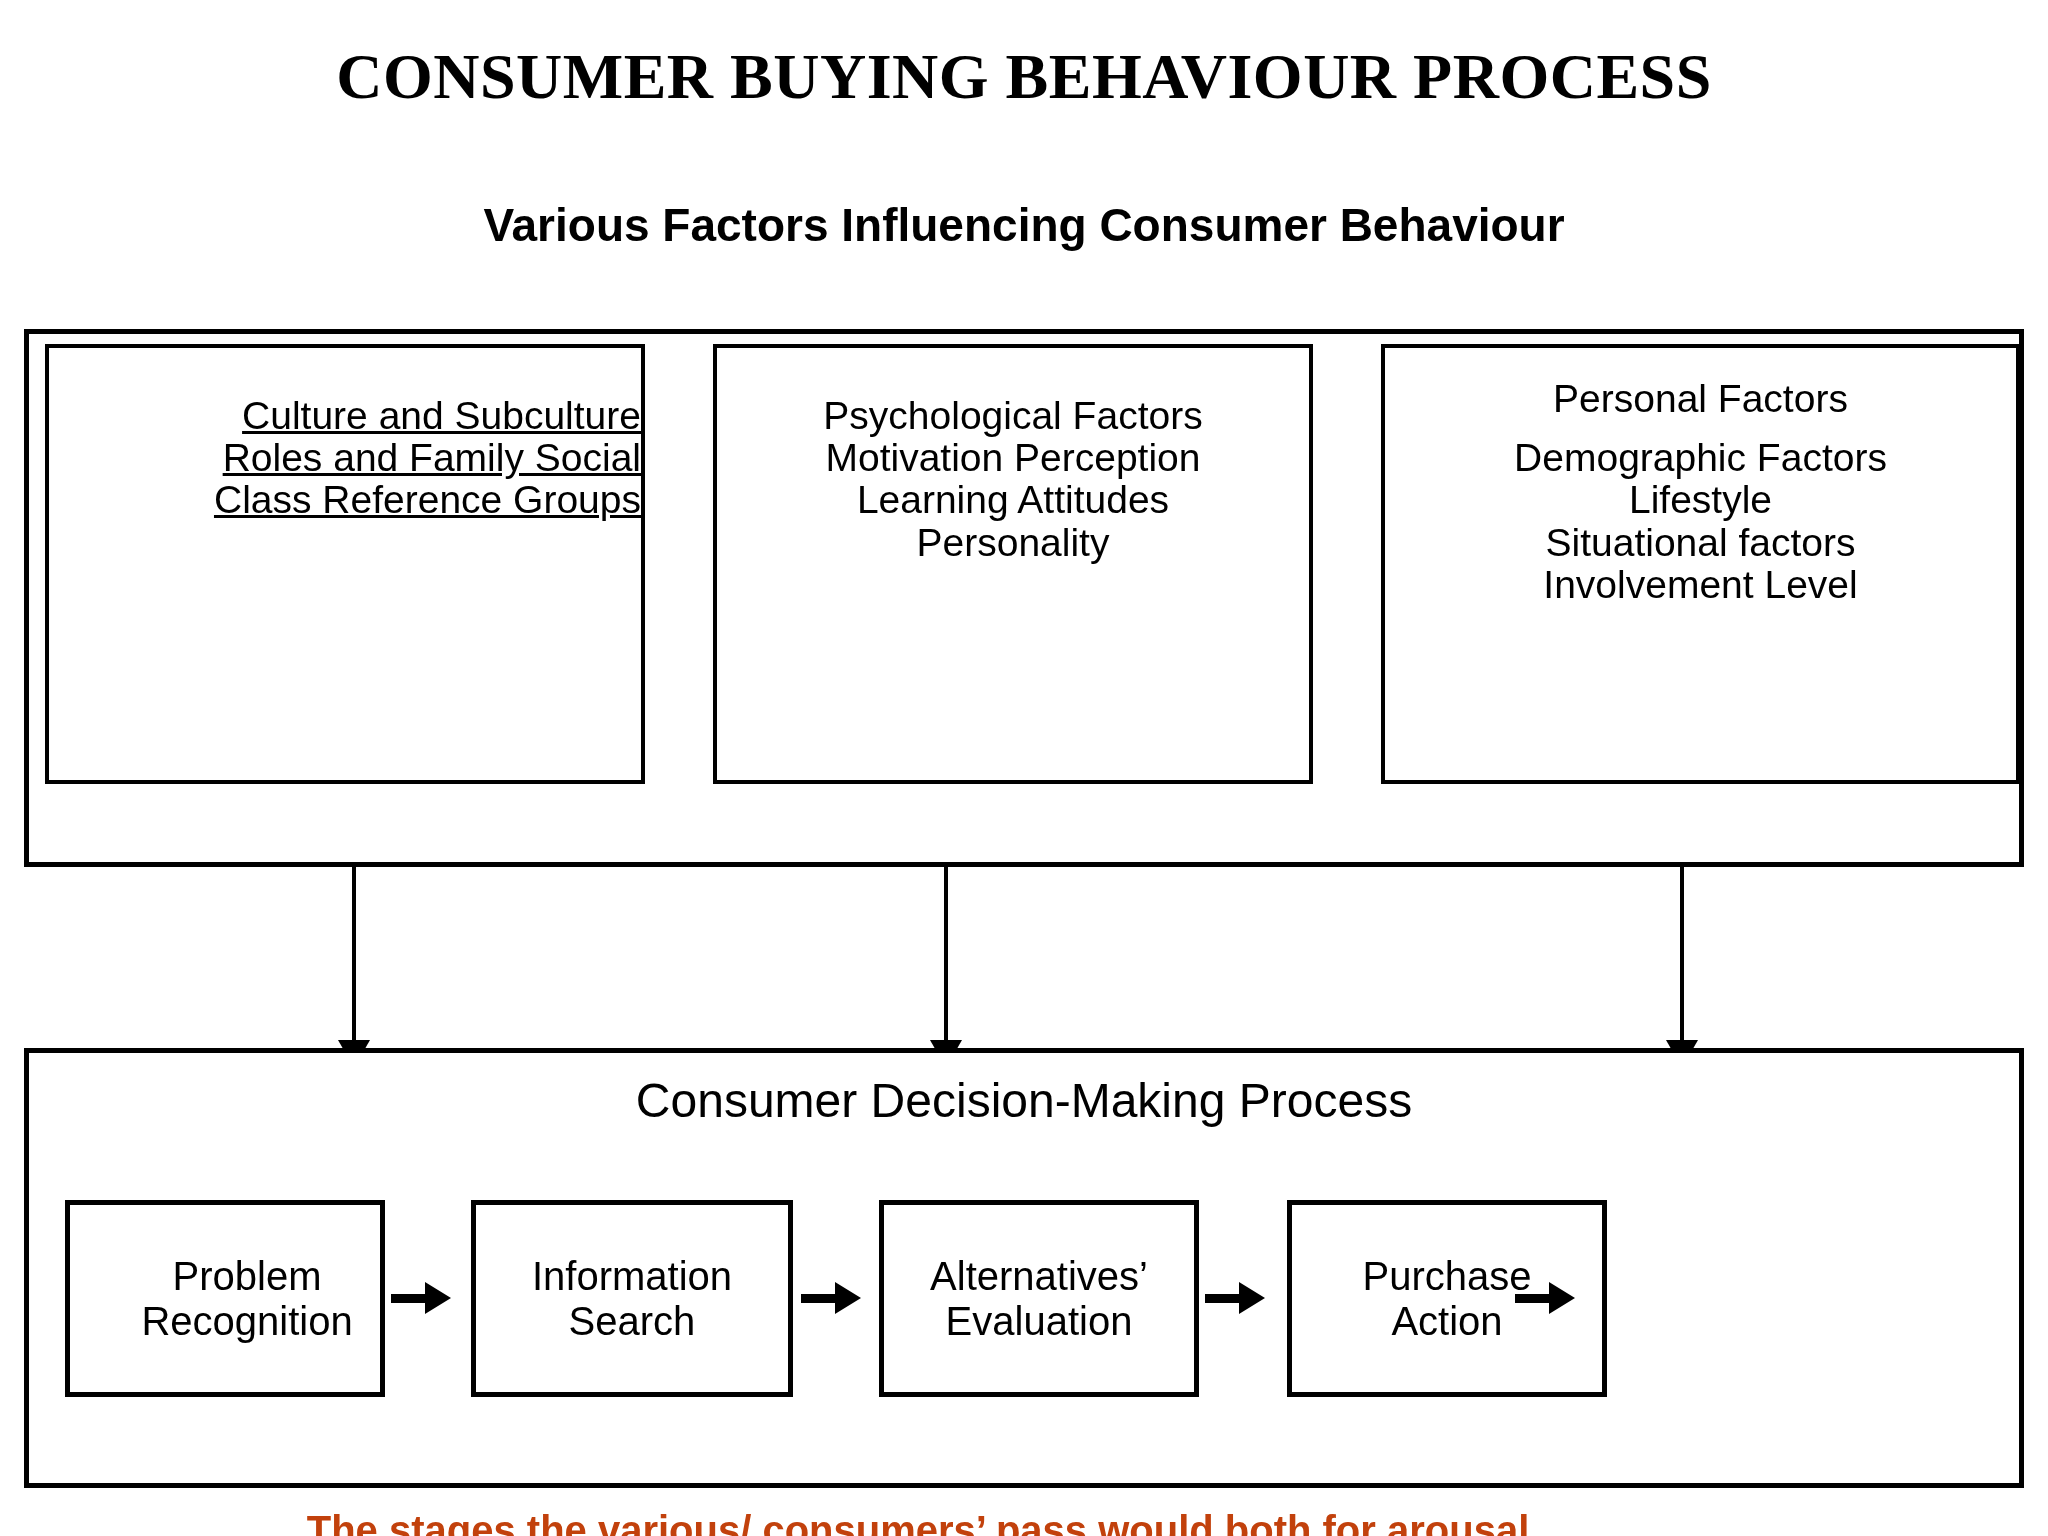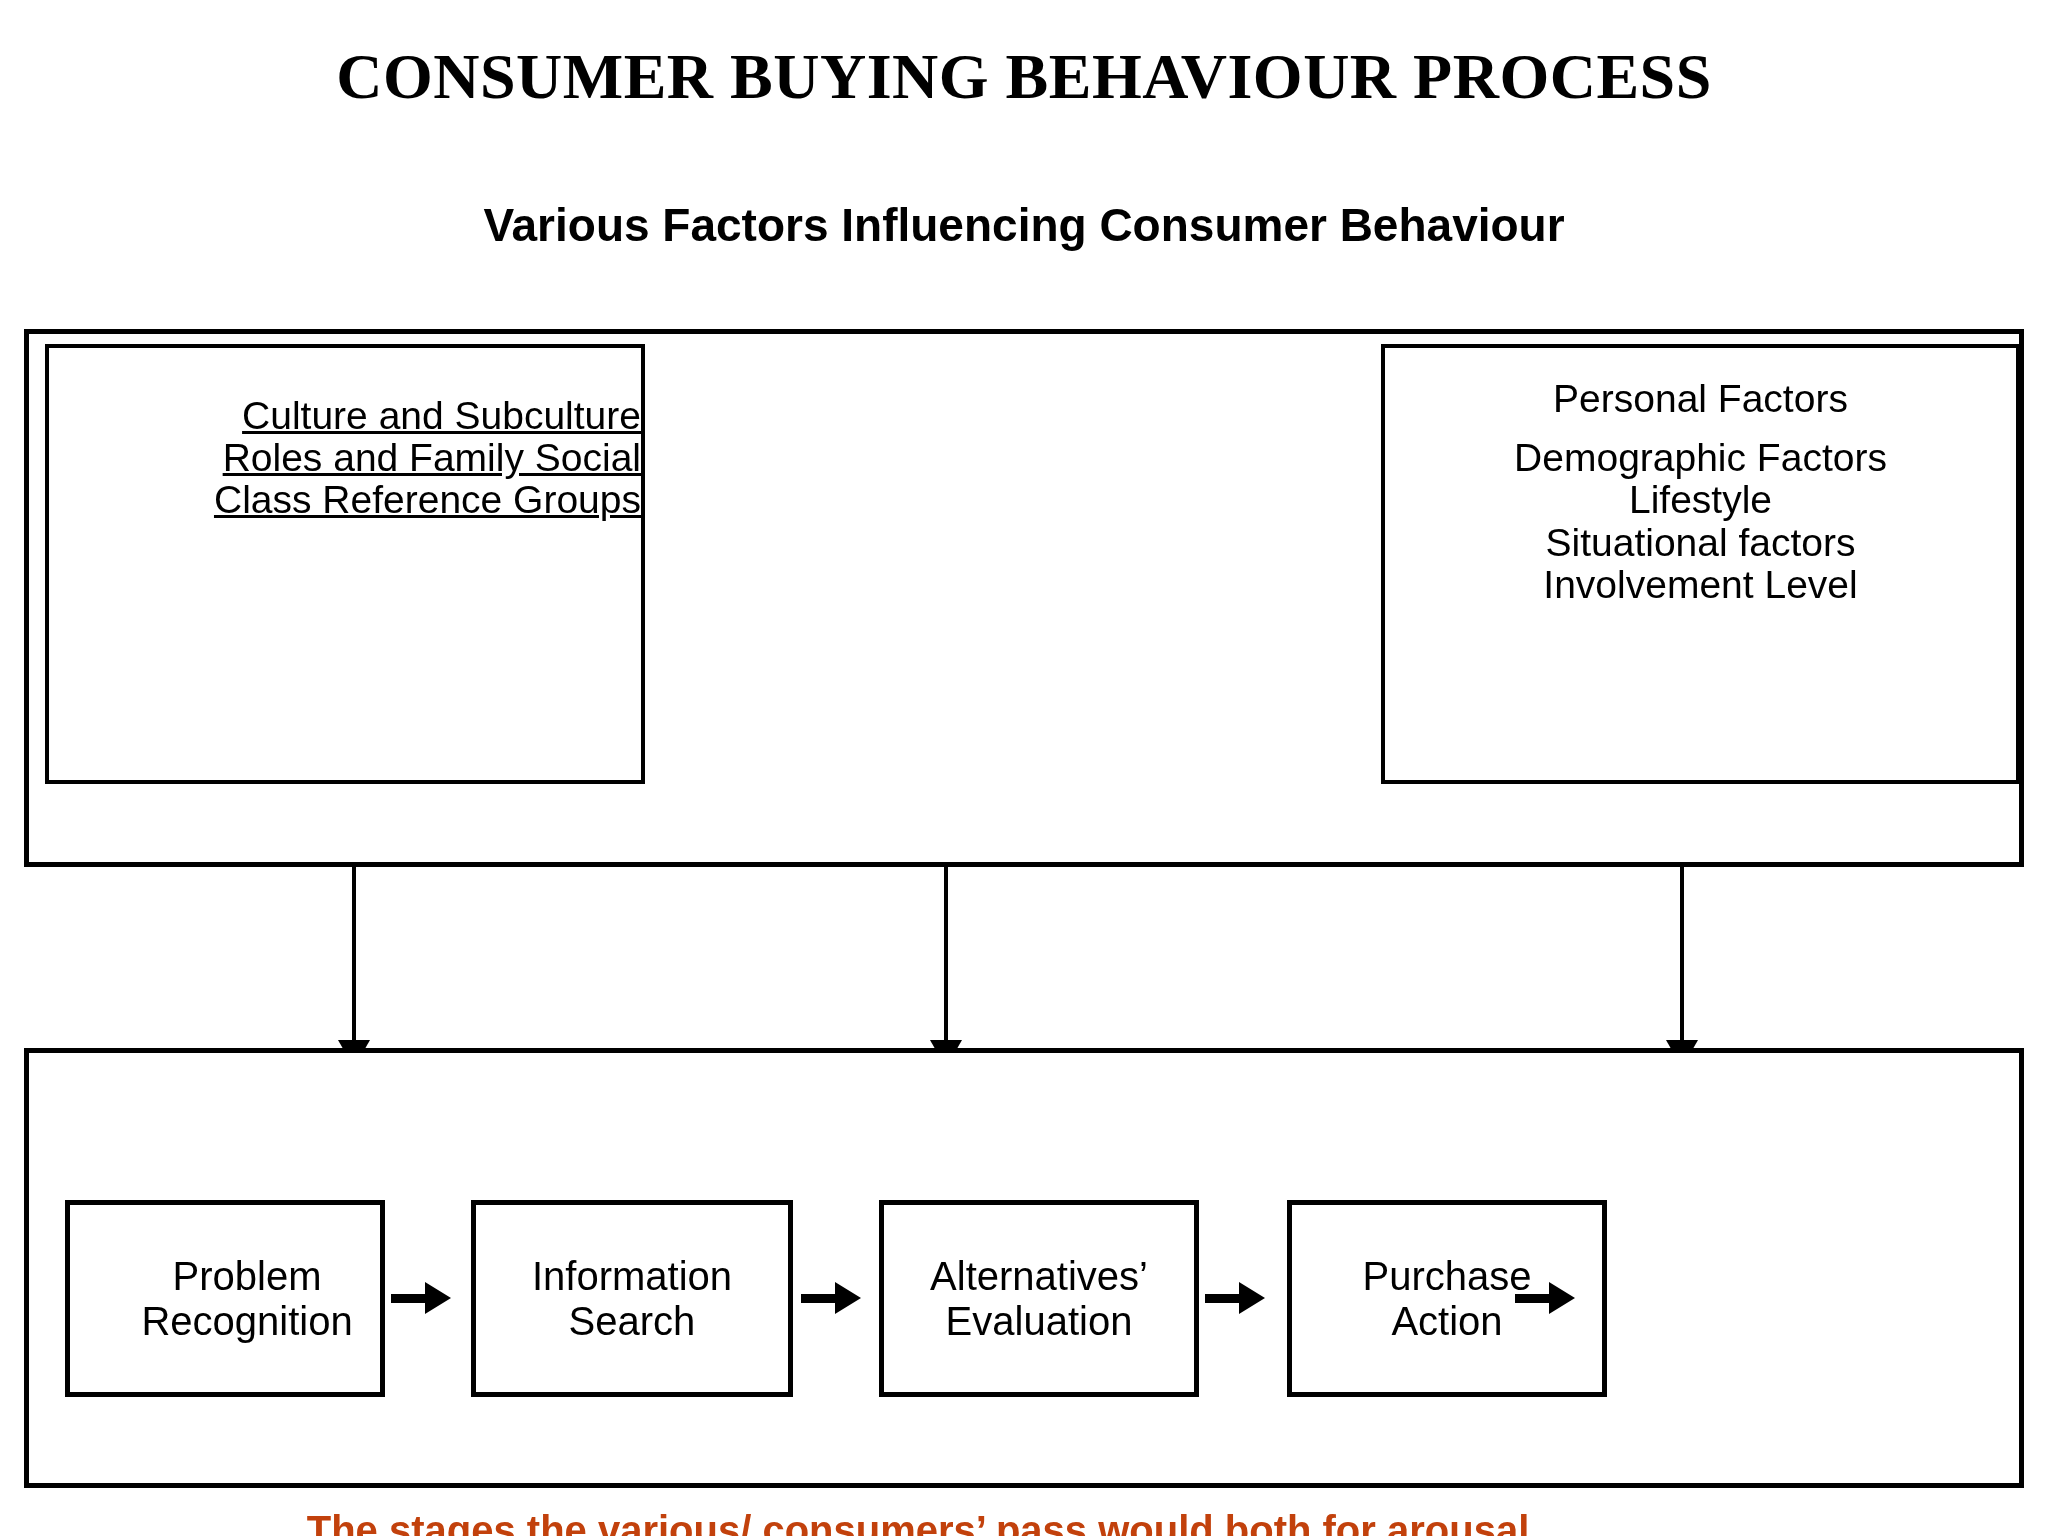--- a/index.html
+++ b/index.html
@@ -207,20 +207,27 @@
 
 <div id="factors-container">
 
   <div class="factor-box" id="factor-box-0">
     <div class="gap-line"></div>
     <div class="factor-body left">Culture and Subculture
 Roles and Family Social
 Class Reference Groups</div>
   </div>
 
+  <div class="factor-box" id="factor-box-1">
+    <div class="gap-line"></div>
+    <div class="factor-body centered">Psychological Factors
+Motivation Perception
+Learning Attitudes
+Personality</div>
+  </div>
 
   <div class="factor-box" id="factor-box-2">
     <div class="factor-head">Personal Factors</div>
     <div class="gap-line"></div>
     <div class="factor-body centered">Demographic Factors
 Lifestyle
 Situational factors
 Involvement Level</div>
   </div>
 
@@ -231,20 +238,21 @@
 </div>
 <div class="connector" id="connector-1">
   <div class="head"></div>
 </div>
 <div class="connector" id="connector-2">
   <div class="head"></div>
 </div>
 
 <div id="process-container">
 
+  <div id="process-title">Consumer Decision-Making Process</div>
 
   <div id="process-steps">
 
     <div class="step-box" id="step-box-0">
       <div class="step-label">Problem
 Recognition</div>
     </div>
 
     <div class="step-arrow" id="step-arrow-0">
       <div class="shaft"></div>

